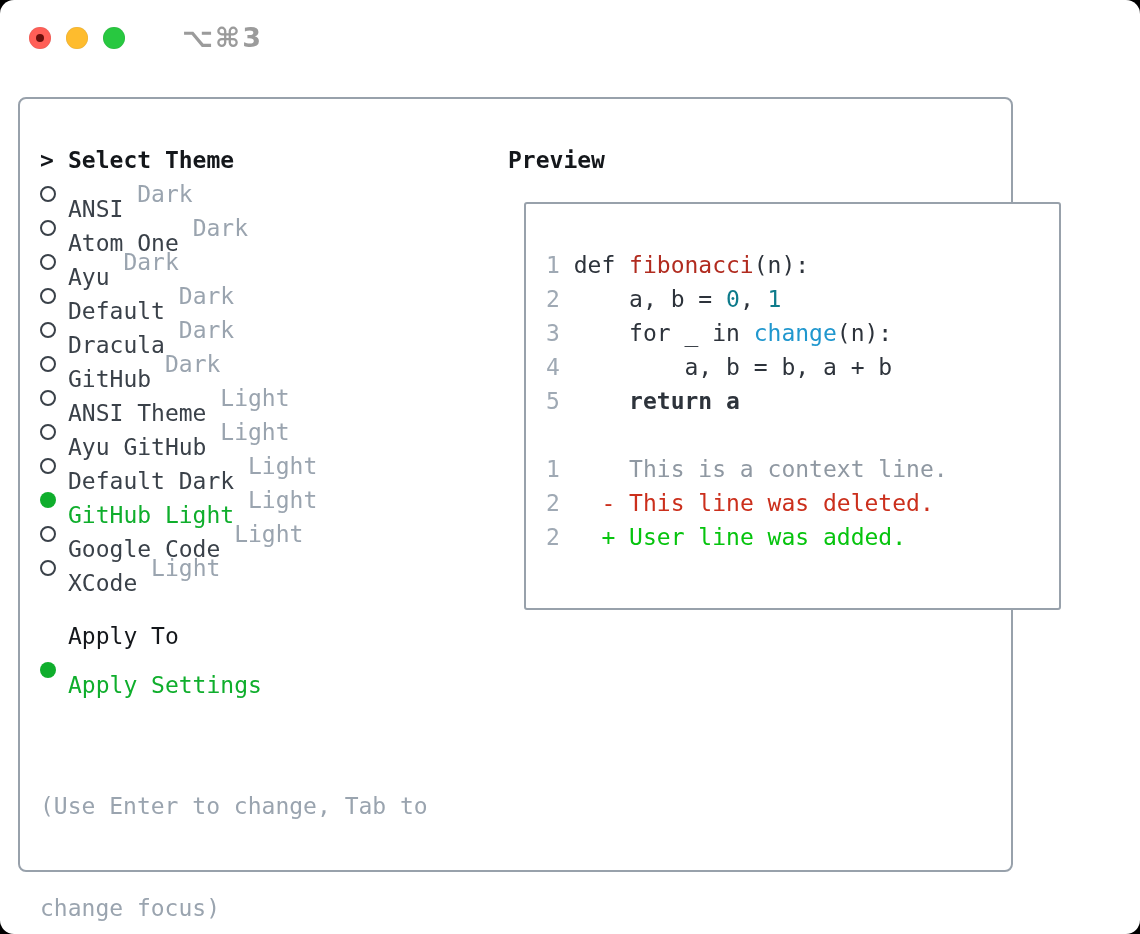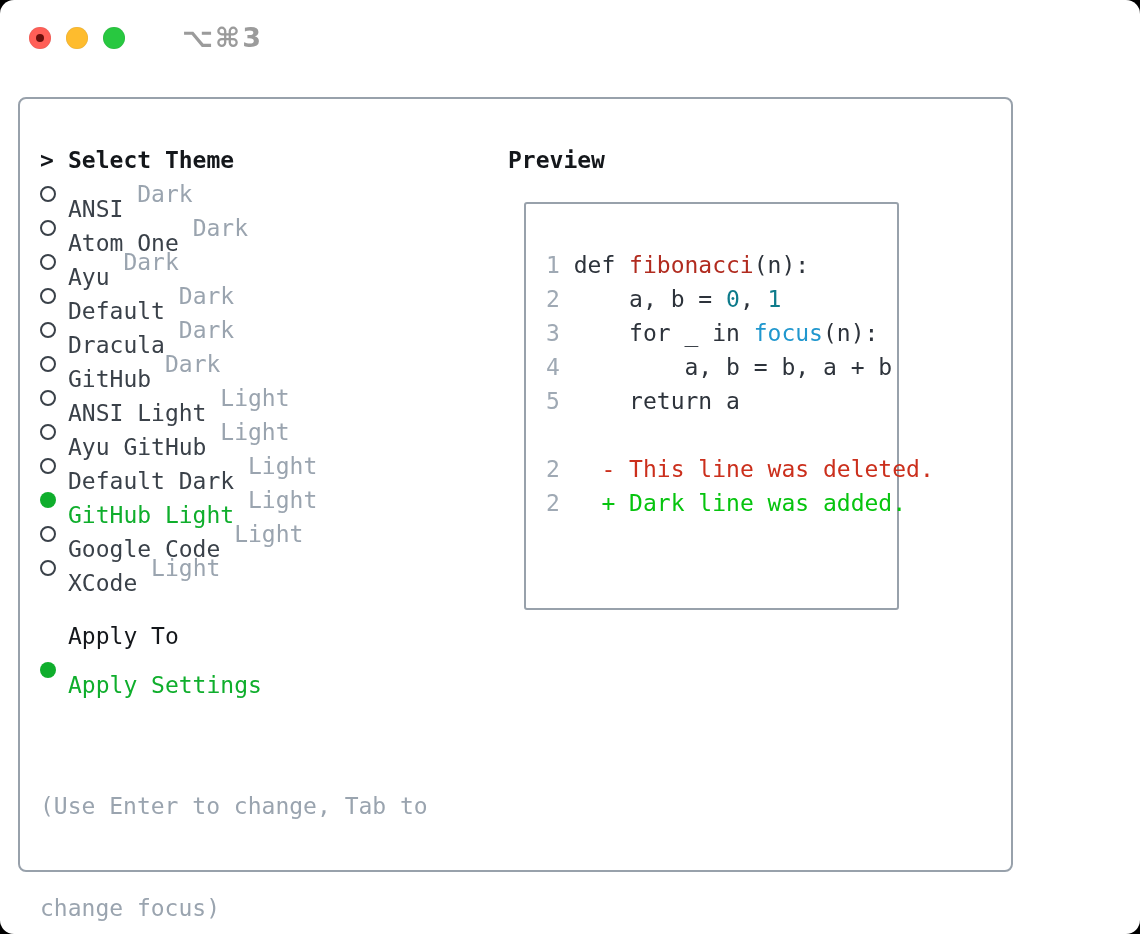--- a/index.html
+++ b/index.html
@@ -35,21 +35,21 @@
   .hdr { font-weight:bold; color:#14171b; }
   .hdr2 { color:#14171b; }
   .item-name { color:#3a4149;margin-top:29px; }
   .item-name.selected { color:#0fae2c; }
   .item-variant { color:#9aa4af; }
   .hint { color:#9aa4af; font-size:23px; line-height:34px; white-space:pre; }
   
   .right-col { position:absolute; left:486px; top:44px; }
   .preview-header { font-size:23px; line-height:34px; font-weight:bold; color:#14171b;
     padding-left:2px; }
-  .preview-box { margin-left:18px; margin-top:25px; width:375px; height:408px;
+  .preview-box { margin-left:18px; margin-top:25px; width:537px; height:408px;
     box-sizing:border-box; border:2px solid #98a1ab; border-radius:3px;
     padding:44px 0 0 20px; background:#fff; }
   .code-line { font-size:23px; line-height:34px; white-space:pre; }
 </style>
 </head>
 <body>
 
 <div class="window">
 
   <div class="titlebar">
@@ -69,21 +69,21 @@
         <span class="hdr">Select Theme</span>
       </div>
 
       <div id="theme-items">
           <div class="row"><span class="marker"><span class="radio"></span></span><span class="item-name" style="color: rgb(58, 65, 73);">ANSI</span><span class="item-variant" style="color: rgb(154, 164, 175);"> Dark</span></div>
           <div class="row"><span class="marker"><span class="radio"></span></span><span class="item-name" style="color: rgb(58, 65, 73);">Atom One</span><span class="item-variant" style="color: rgb(154, 164, 175);"> Dark</span></div>
           <div class="row"><span class="marker"><span class="radio"></span></span><span class="item-name" style="color: rgb(58, 65, 73);">Ayu</span><span class="item-variant" style="color: rgb(154, 164, 175);"> Dark</span></div>
           <div class="row"><span class="marker"><span class="radio"></span></span><span class="item-name" style="color: rgb(58, 65, 73);">Default</span><span class="item-variant" style="color: rgb(154, 164, 175);"> Dark</span></div>
           <div class="row"><span class="marker"><span class="radio"></span></span><span class="item-name" style="color: rgb(58, 65, 73);">Dracula</span><span class="item-variant" style="color: rgb(154, 164, 175);"> Dark</span></div>
           <div class="row"><span class="marker"><span class="radio"></span></span><span class="item-name" style="color: rgb(58, 65, 73);">GitHub</span><span class="item-variant" style="color: rgb(154, 164, 175);"> Dark</span></div>
-          <div class="row"><span class="marker"><span class="radio"></span></span><span class="item-name" style="color: rgb(58, 65, 73);">ANSI Light</span><span class="item-variant" style="color: rgb(154, 164, 175);"> Light</span></div>
+          <div class="row"><span class="marker"><span class="radio"></span></span><span class="item-name" style="color: rgb(58, 65, 73);">ANSI Theme</span><span class="item-variant" style="color: rgb(154, 164, 175);"> Light</span></div>
           <div class="row"><span class="marker"><span class="radio"></span></span><span class="item-name" style="color: rgb(58, 65, 73);">Ayu GitHub</span><span class="item-variant" style="color: rgb(154, 164, 175);"> Light</span></div>
           <div class="row"><span class="marker"><span class="radio"></span></span><span class="item-name" style="color: rgb(58, 65, 73);">Default Dark</span><span class="item-variant" style="color: rgb(154, 164, 175);"> Light</span></div>
           <div class="row"><span class="marker"><span class="radio selected"></span></span><span class="item-name selected" style="color: rgb(15, 174, 44);">GitHub Light</span><span class="item-variant" style="color: rgb(154, 164, 175);"> Light</span></div>
           <div class="row"><span class="marker"><span class="radio"></span></span><span class="item-name" style="color: rgb(58, 65, 73);">Google Code</span><span class="item-variant" style="color: rgb(154, 164, 175);"> Light</span></div>
           <div class="row"><span class="marker"><span class="radio"></span></span><span class="item-name" style="color: rgb(58, 65, 73);">XCode</span><span class="item-variant" style="color: rgb(154, 164, 175);"> Light</span></div>
         </div>
 
       <div class="row spacer"></div>
 
       <div class="row">
@@ -102,24 +102,25 @@
         <div>change focus)</div>
       </div>
     </div>
 
     <div class="right-col">
       <div class="preview-header">Preview</div>
       <div class="preview-box">
         <div id="code">
             <div class="code-line"><span style="color: rgb(159, 169, 180);">1 </span><span style="color: rgb(45, 51, 59);">def </span><span style="color: rgb(177, 43, 31);">fibonacci</span><span style="color: rgb(45, 51, 59);">(n):</span></div>
             <div class="code-line"><span style="color: rgb(159, 169, 180);">2</span><span style="color: rgb(45, 51, 59);">     a, b = </span><span style="color: rgb(14, 123, 139);">0</span><span style="color: rgb(45, 51, 59);">, </span><span style="color: rgb(14, 123, 139);">1</span></div>
-            <div class="code-line"><span style="color: rgb(159, 169, 180);">3</span><span style="color: rgb(45, 51, 59);">     for _ in </span><span style="color: rgb(32, 151, 206);">focus</span><span style="color: rgb(45, 51, 59);">(n):</span></div>
+            <div class="code-line"><span style="color: rgb(159, 169, 180);">3</span><span style="color: rgb(45, 51, 59);">     for _ in </span><span style="color: rgb(32, 151, 206);">change</span><span style="color: rgb(45, 51, 59);">(n):</span></div>
             <div class="code-line"><span style="color: rgb(159, 169, 180);">4</span><span style="color: rgb(45, 51, 59);">         a, b = b, a + b</span></div>
-            <div class="code-line"><span style="color: rgb(159, 169, 180);">5</span><span style="color: rgb(45, 51, 59);">     return a</span></div>
+            <div class="code-line"><span style="color: rgb(159, 169, 180);">5</span><span style="color: rgb(45, 51, 59); font-weight: bold;">     return a</span></div>
             <div class="code-line">&nbsp;</div>
+            <div class="code-line"><span style="color: rgb(159, 169, 180);">1</span><span style="color: rgb(143, 152, 162);">     This is a context line.</span></div>
             <div class="code-line"><span style="color: rgb(159, 169, 180);">2</span><span style="color: rgb(45, 51, 59);">   </span><span style="color: rgb(203, 47, 28);">- This line was deleted.</span></div>
-            <div class="code-line"><span style="color: rgb(159, 169, 180);">2</span><span style="color: rgb(45, 51, 59);">   </span><span style="color: rgb(6, 196, 14);">+ Dark line was added.</span></div>
+            <div class="code-line"><span style="color: rgb(159, 169, 180);">2</span><span style="color: rgb(45, 51, 59);">   </span><span style="color: rgb(6, 196, 14);">+ User line was added.</span></div>
           </div>
       </div>
     </div>
 
   </div>
 </div>
 
 </body></html>

